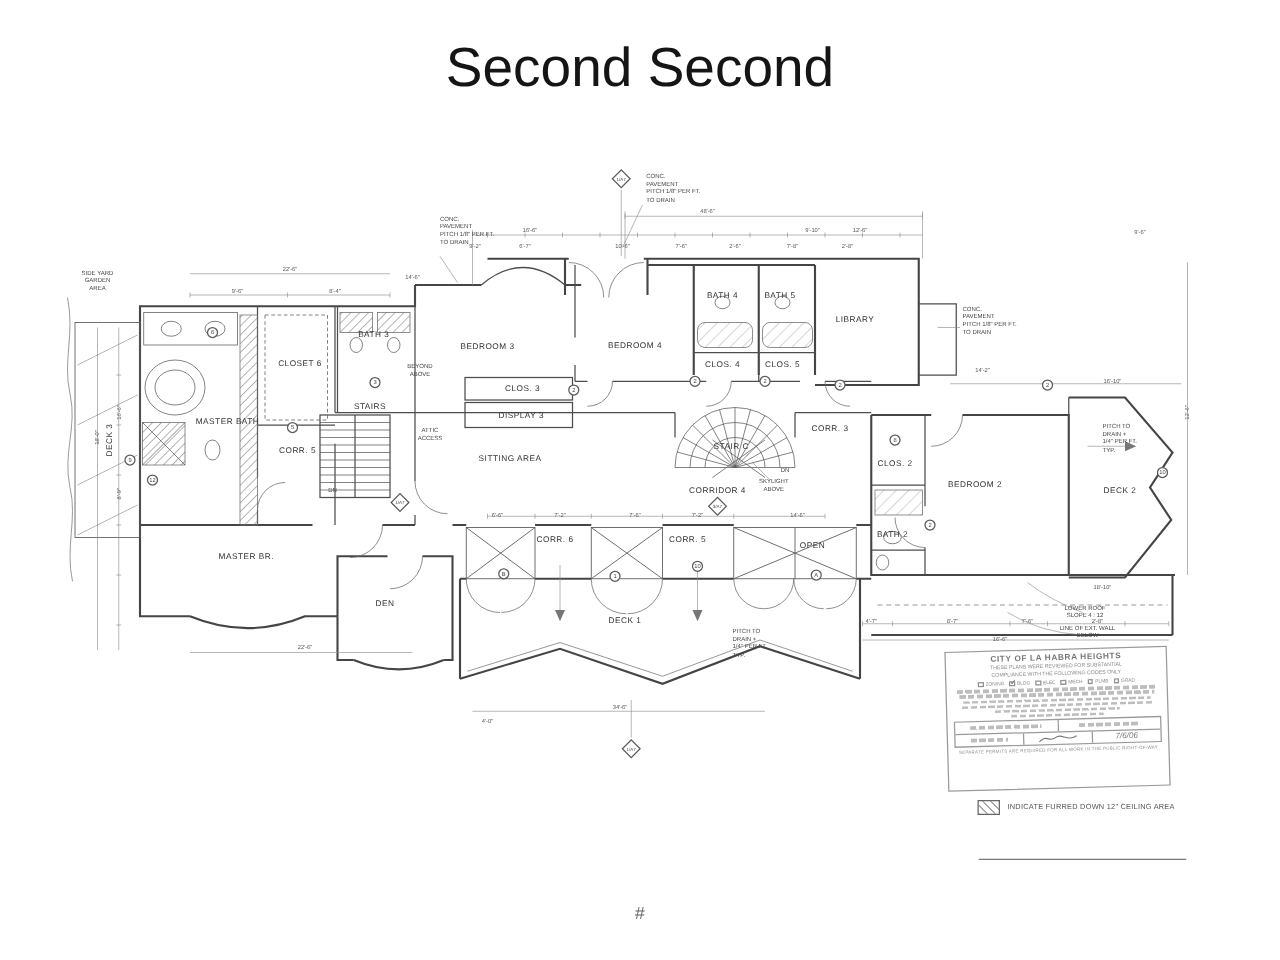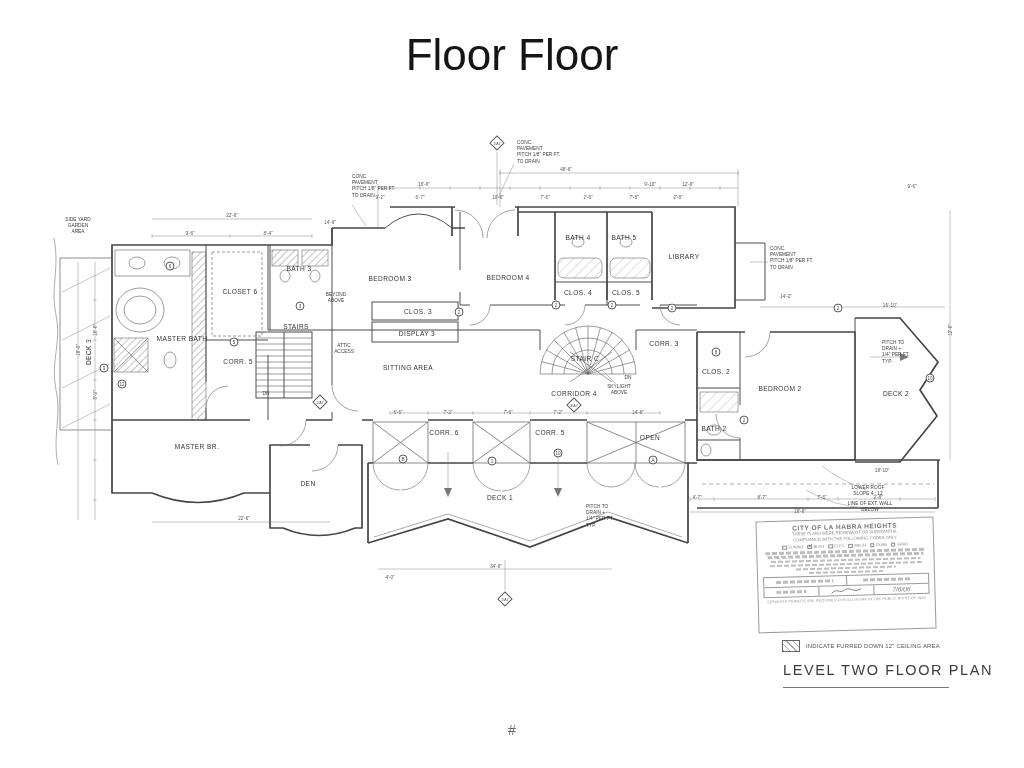--- a/index.html
+++ b/index.html
@@ -48,21 +48,21 @@
   .legend-text{font-size:5.9px;color:#555;letter-spacing:.2px;}
   .plan-title{position:absolute;left:783px;top:662px;font-size:14.5px;letter-spacing:1.6px;color:#3d3d3d;}
   .plan-title-rule{position:absolute;left:783px;top:687px;width:166px;height:1.2px;background:#777;}
   .page-num{position:absolute;left:0;right:0;top:722px;text-align:center;font-size:14px;color:#666;}
 </style>
 </head>
 <body>
 
 <div class="slide">
 
-  <h1 class="title">Floor Floor</h1>
+  <h1 class="title">Second Second</h1>
 
   <svg id="plan-svg" viewBox="0 0 1024 768" xmlns="http://www.w3.org/2000/svg">
     <defs>
       <pattern id="hatch" width="5" height="5" patternUnits="userSpaceOnUse" patternTransform="rotate(45)">
         <line x1="0" y1="0" x2="0" y2="5" stroke="#8a8a8a" stroke-width="1"></line>
       </pattern>
       <pattern id="hatchLight" width="7" height="7" patternUnits="userSpaceOnUse" patternTransform="rotate(45)">
         <line x1="0" y1="0" x2="0" y2="7" stroke="#bdbdbd" stroke-width="1"></line>
       </pattern>
     </defs>
@@ -378,17 +378,16 @@
         <div class="sig-cell stamp-date">7/6/06</div>
       </div>
     </div>
     <div class="stamp-footer">SEPARATE PERMITS ARE REQUIRED FOR ALL WORK IN THE PUBLIC RIGHT-OF-WAY</div>
   </div>
 
   <div class="legend">
     <div class="legend-box"></div>
     <div class="legend-text">INDICATE FURRED DOWN 12" CEILING AREA</div>
   </div>
-  <div class="plan-title">LEVEL TWO FLOOR PLAN</div>
   <div class="plan-title-rule"></div>
 
   <div class="page-num">#</div>
 </div>
 
 </body></html>

